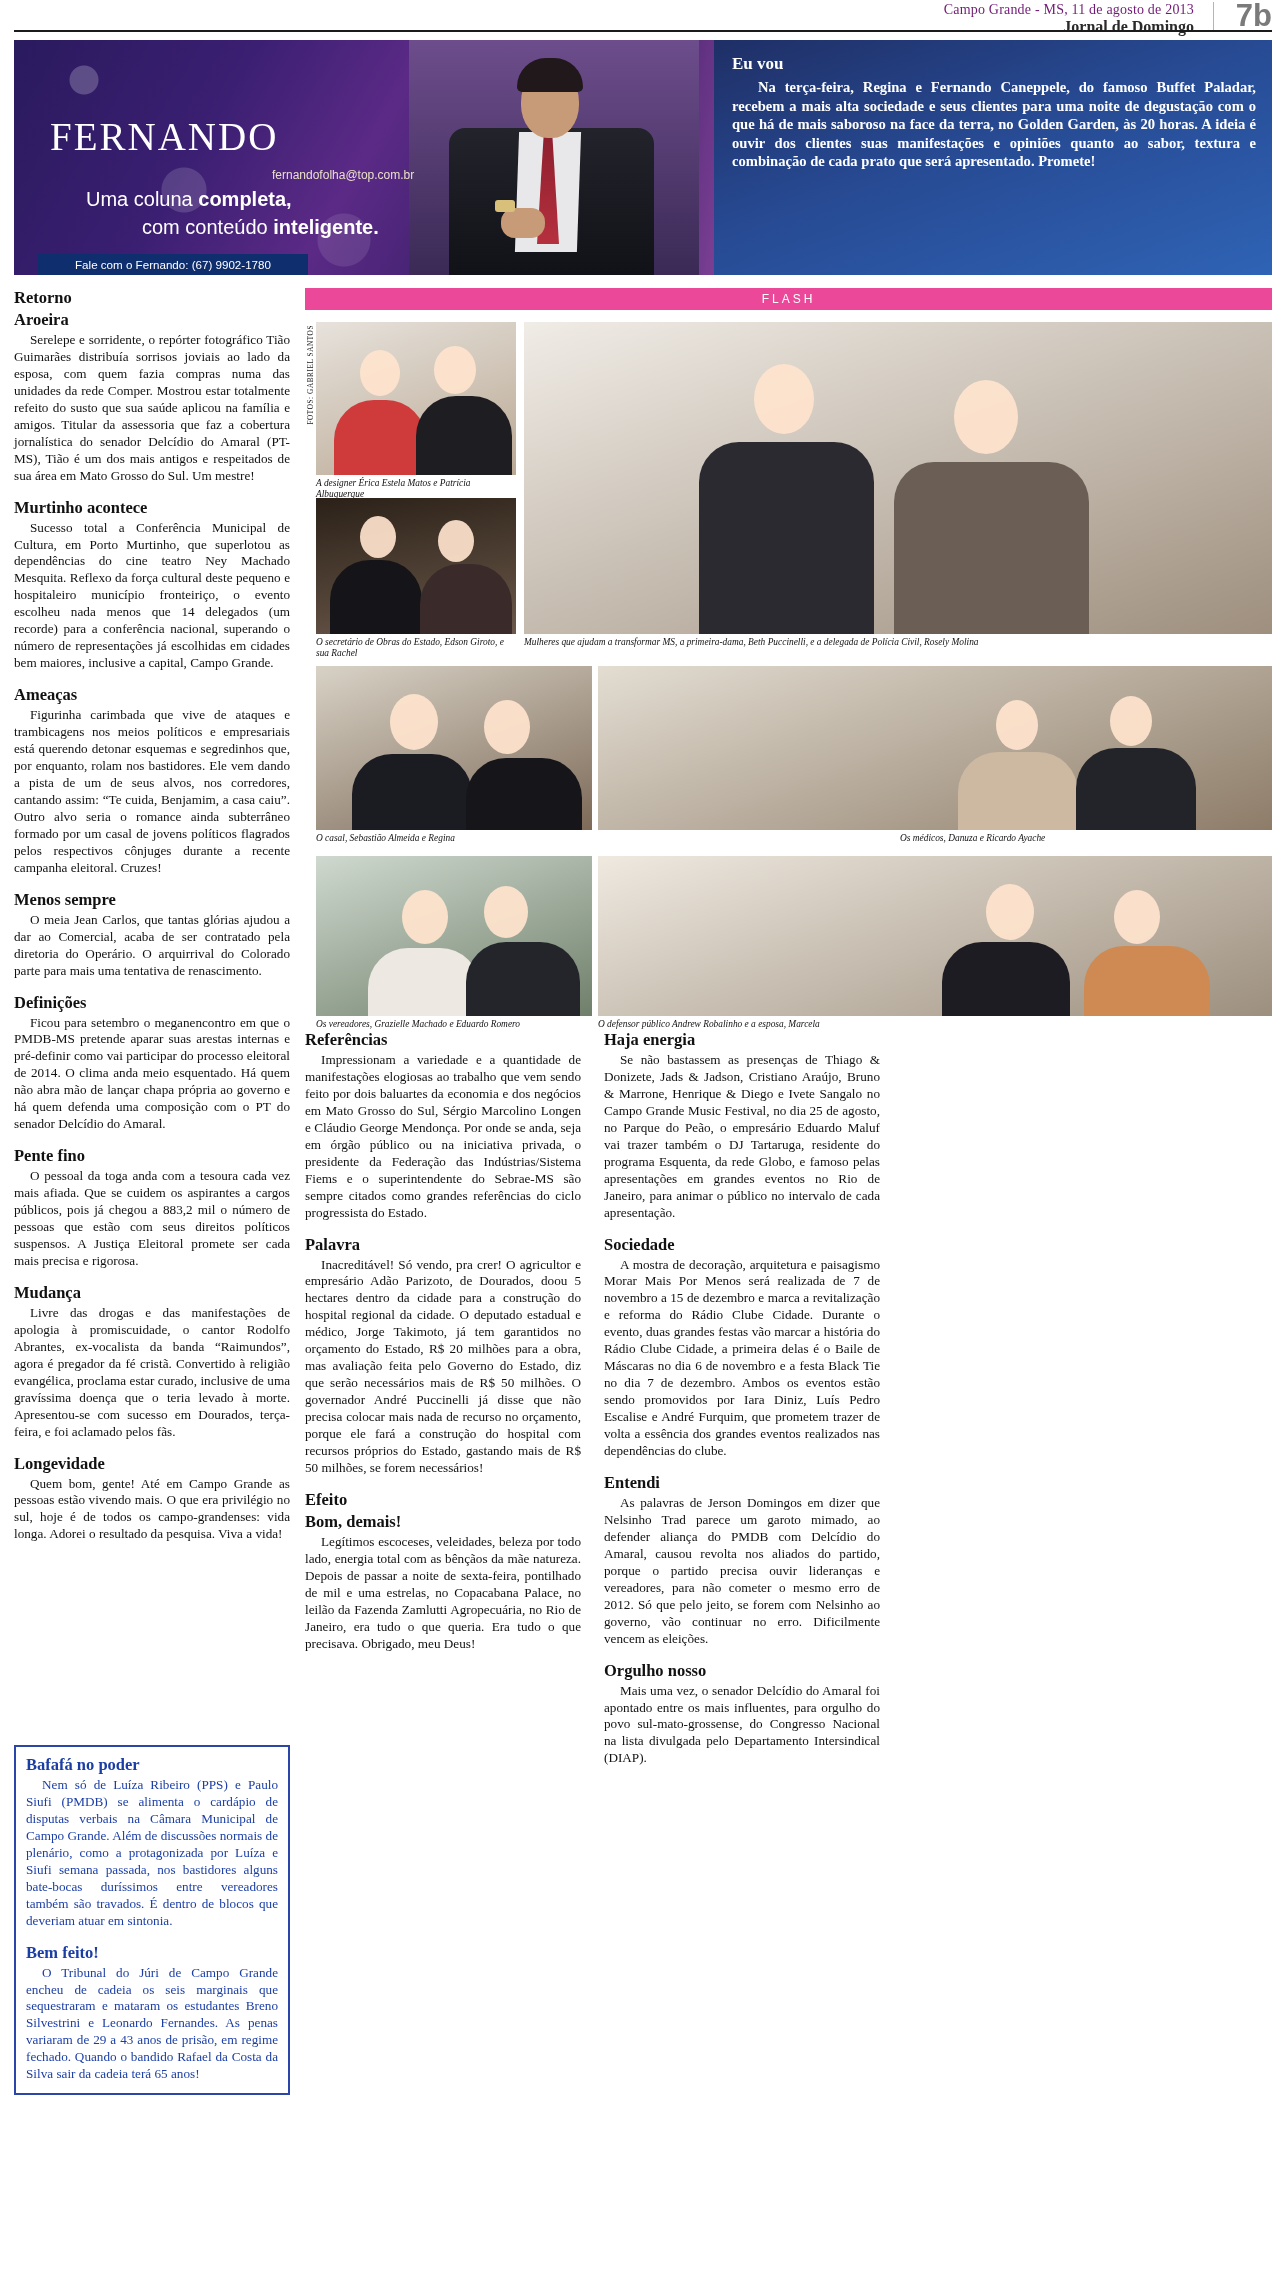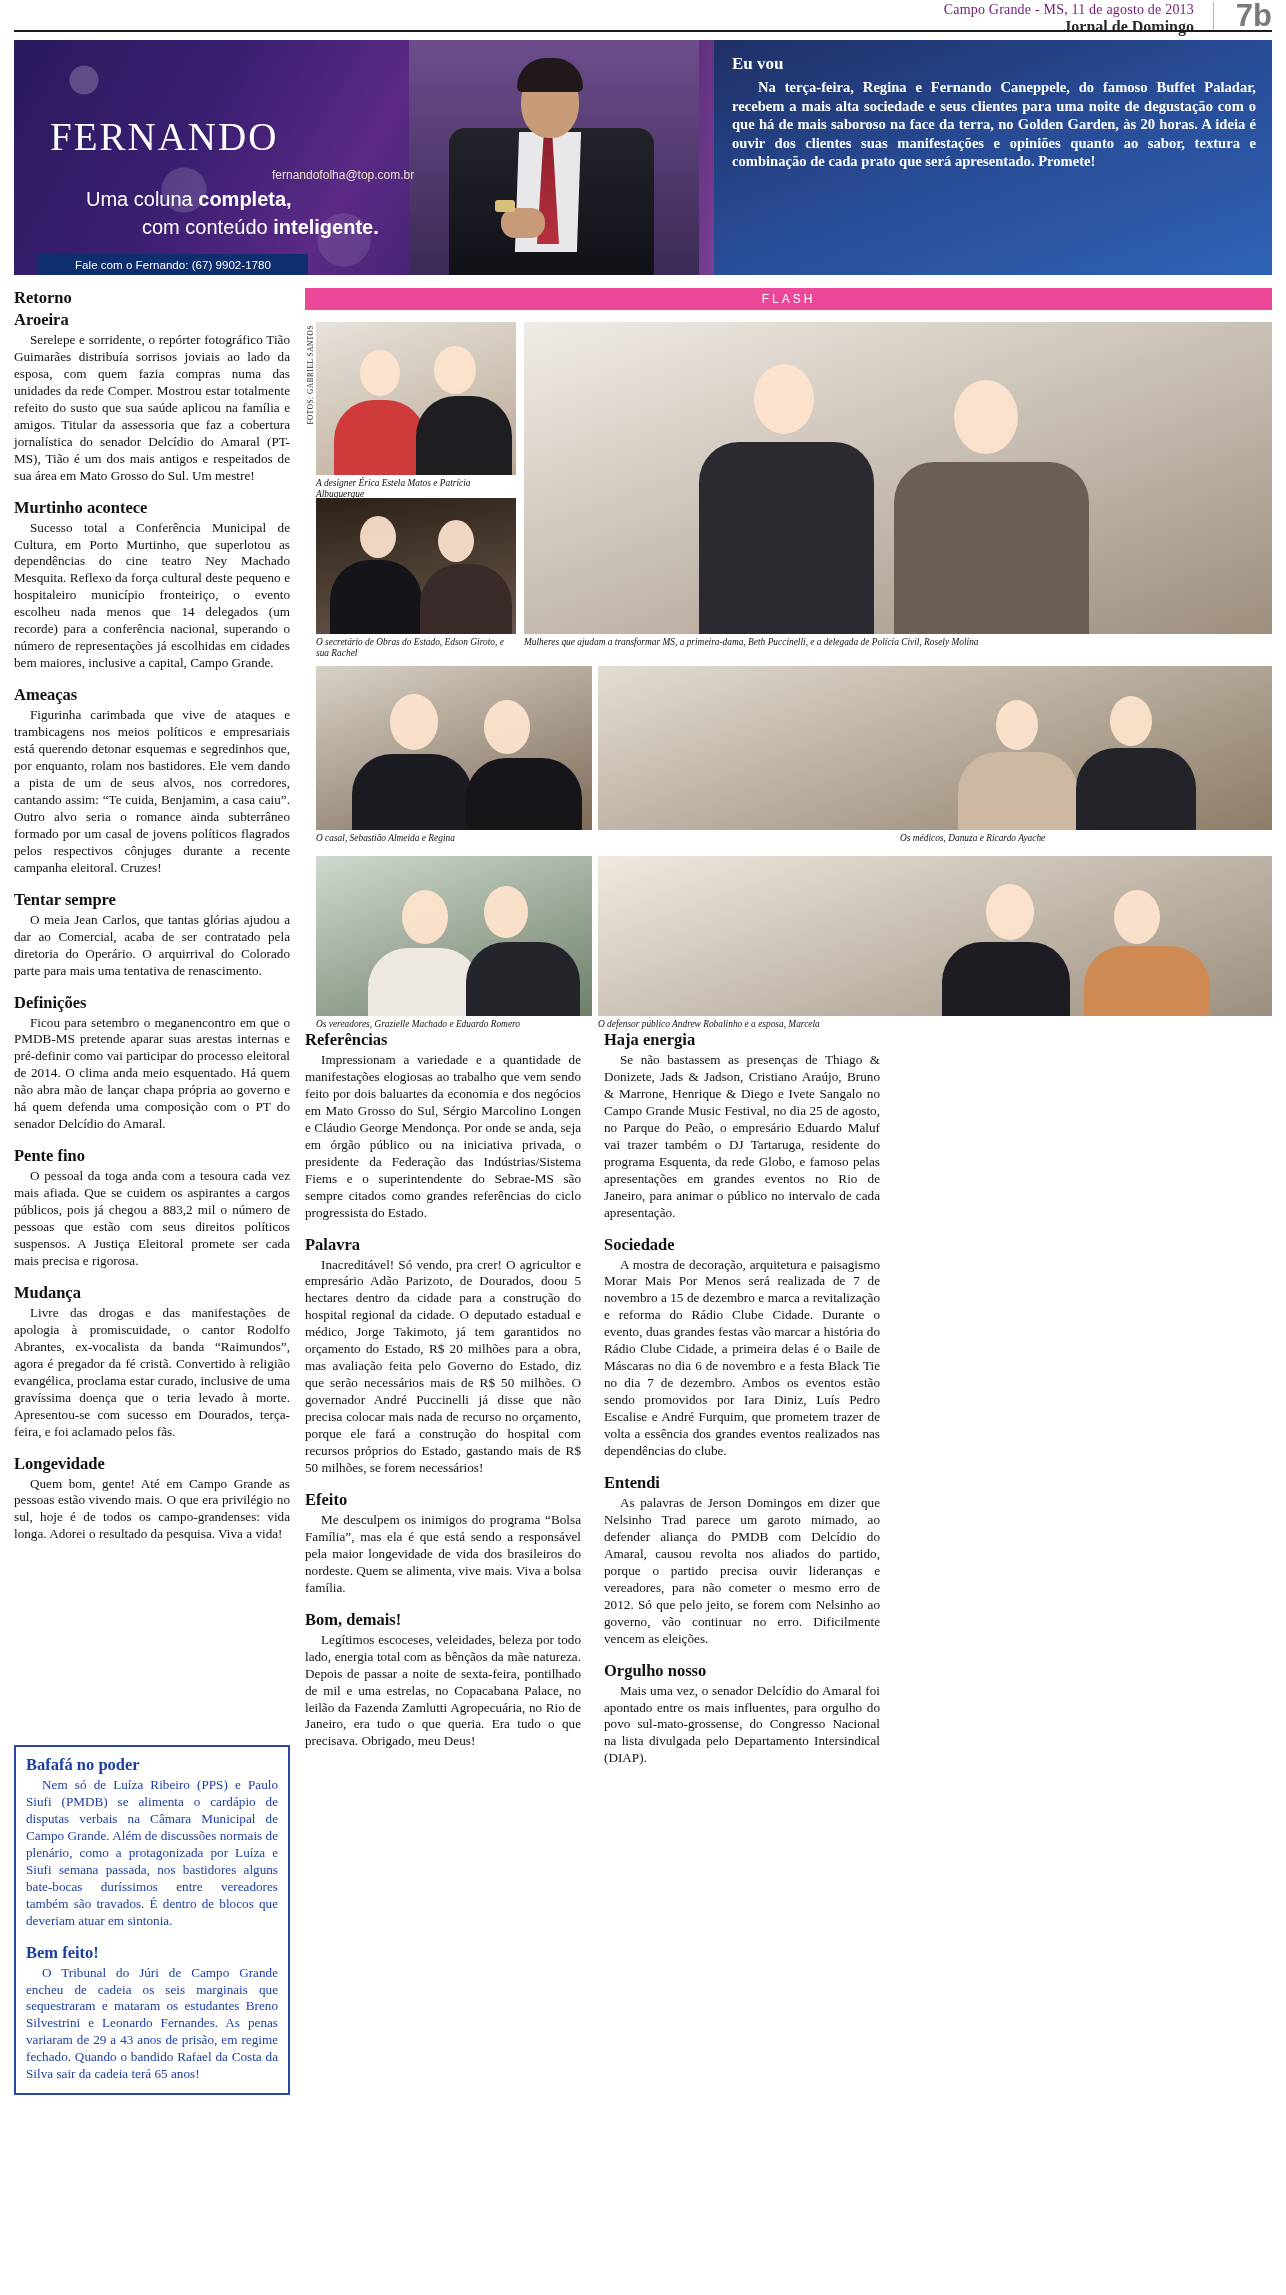--- a/index.html
+++ b/index.html
@@ -128,21 +128,21 @@
 
     <h3 class="sec-h">Aroeira</h3>
     <p class="body">Serelepe e sorridente, o repórter fotográfico Tião Guimarães distribuía sorrisos joviais ao lado da esposa, com quem fazia compras numa das unidades da rede Comper. Mostrou estar totalmente refeito do susto que sua saúde aplicou na família e amigos. Titular da assessoria que faz a cobertura jornalística do senador Delcídio do Amaral (PT-MS), Tião é um dos mais antigos e respeitados de sua área em Mato Grosso do Sul. Um mestre!</p>
 
     <h3 class="sec-h">Murtinho acontece</h3>
     <p class="body">Sucesso total a Conferência Municipal de Cultura, em Porto Murtinho, que superlotou as dependências do cine teatro Ney Machado Mesquita. Reflexo da força cultural deste pequeno e hospitaleiro município fronteiriço, o evento escolheu nada menos que 14 delegados (um recorde) para a conferência nacional, superando o número de representações já escolhidas em cidades bem maiores, inclusive a capital, Campo Grande.</p>
 
     <h3 class="sec-h">Ameaças</h3>
     <p class="body">Figurinha carimbada que vive de ataques e trambicagens nos meios políticos e empresariais está querendo detonar esquemas e segredinhos que, por enquanto, rolam nos bastidores. Ele vem dando a pista de um de seus alvos, nos corredores, cantando assim: “Te cuida, Benjamim, a casa caiu”. Outro alvo seria o romance ainda subterrâneo formado por um casal de jovens políticos flagrados pelos respectivos cônjuges durante a recente campanha eleitoral. Cruzes!</p>
 
-    <h3 class="sec-h">Tentar sempre</h3>
+    <h3 class="sec-h">Menos sempre</h3>
     <p class="body">O meia Jean Carlos, que tantas glórias ajudou a dar ao Comercial, acaba de ser contratado pela diretoria do Operário. O arquirrival do Colorado parte para mais uma tentativa de renascimento.</p>
 
     <h3 class="sec-h">Definições</h3>
     <p class="body">Ficou para setembro o meganencontro em que o PMDB-MS pretende aparar suas arestas internas e pré-definir como vai participar do processo eleitoral de 2014. O clima anda meio esquentado. Há quem não abra mão de lançar chapa própria ao governo e há quem defenda uma composição com o PT do senador Delcídio do Amaral.</p>
 
     <h3 class="sec-h">Pente fino</h3>
     <p class="body">O pessoal da toga anda com a tesoura cada vez mais afiada. Que se cuidem os aspirantes a cargos públicos, pois já chegou a 883,2 mil o número de pessoas que estão com seus direitos políticos suspensos. A Justiça Eleitoral promete ser cada mais precisa e rigorosa.</p>
 
     <h3 class="sec-h">Mudança</h3>
     <p class="body">Livre das drogas e das manifestações de apologia à promiscuidade, o cantor Rodolfo Abrantes, ex-vocalista da banda “Raimundos”, agora é pregador da fé cristã. Convertido à religião evangélica, proclama estar curado, inclusive de uma gravíssima doença que o teria levado à morte. Apresentou-se com sucesso em Dourados, terça-feira, e foi aclamado pelos fãs.</p>
@@ -216,21 +216,20 @@
     <div class="body-sh" style="left:486px;top:90px;width:126px;height:70px;background:#cf8a54;"></div>
   </div>
   <div class="cap" style="left:598px;top:1019px;width:380px;">O defensor público Andrew Robalinho e a esposa, Marcela</div>
 
   <div class="botcol bc1">
     <h3 class="sec-h">Referências</h3>
     <p class="body">Impressionam a variedade e a quantidade de manifestações elogiosas ao trabalho que vem sendo feito por dois baluartes da economia e dos negócios em Mato Grosso do Sul, Sérgio Marcolino Longen e Cláudio George Mendonça. Por onde se anda, seja em órgão público ou na iniciativa privada, o presidente da Federação das Indústrias/Sistema Fiems e o superintendente do Sebrae-MS são sempre citados como grandes referências do ciclo progressista do Estado.</p>
     <h3 class="sec-h">Palavra</h3>
     <p class="body">Inacreditável! Só vendo, pra crer! O agricultor e empresário Adão Parizoto, de Dourados, doou 5 hectares dentro da cidade para a construção do hospital regional da cidade. O deputado estadual e médico, Jorge Takimoto, já tem garantidos no orçamento do Estado, R$ 20 milhões para a obra, mas avaliação feita pelo Governo do Estado, diz que serão necessários mais de R$ 50 milhões.   O governador André Puccinelli já disse que não precisa colocar mais nada de recurso no orçamento, porque ele fará a construção do hospital com recursos próprios do Estado, gastando mais de R$ 50 milhões, se forem necessários!</p>
     <h3 class="sec-h">Efeito</h3>
-    <p class="body">Me desculpem os inimigos do programa “Bolsa Família”, mas ela é que está sendo a responsável pela maior longevidade de vida dos brasileiros do nordeste. Quem se alimenta, vive mais. Viva a bolsa família.</p>
     <h3 class="sec-h">Bom, demais!</h3>
     <p class="body">Legítimos escoceses, veleidades, beleza por todo lado, energia total com as bênçãos da mãe natureza. Depois de passar a noite de sexta-feira, pontilhado de mil e uma estrelas, no Copacabana Palace, no leilão da Fazenda Zamlutti Agropecuária, no Rio de Janeiro, era tudo o que queria. Era tudo o que precisava. Obrigado, meu Deus!</p>
   </div>
 
   <div class="botcol bc2">
     <h3 class="sec-h">Haja energia</h3>
     <p class="body">Se não bastassem as presenças de Thiago &amp; Donizete, Jads &amp; Jadson, Cristiano Araújo, Bruno &amp; Marrone, Henrique &amp; Diego e Ivete Sangalo no Campo Grande Music Festival, no dia 25 de agosto, no Parque do Peão, o empresário Eduardo Maluf vai trazer também o DJ Tartaruga, residente do programa Esquenta, da rede Globo, e famoso pelas apresentações em grandes eventos no Rio de Janeiro, para animar o público no intervalo de cada apresentação.</p>
     <h3 class="sec-h">Sociedade</h3>
     <p class="body">A mostra de decoração, arquitetura e paisagismo Morar Mais Por Menos será realizada de 7 de novembro a 15 de dezembro e marca a revitalização e reforma do Rádio Clube Cidade. Durante o evento, duas grandes festas vão marcar a história do Rádio Clube Cidade, a primeira delas é o Baile de Máscaras no dia 6 de novembro e a festa Black Tie no dia 7 de dezembro. Ambos os eventos estão sendo promovidos por Iara Diniz, Luís Pedro Escalise e André Furquim, que prometem trazer de volta a essência dos grandes eventos realizados nas dependências do clube.</p>
     <h3 class="sec-h">Entendi</h3>

